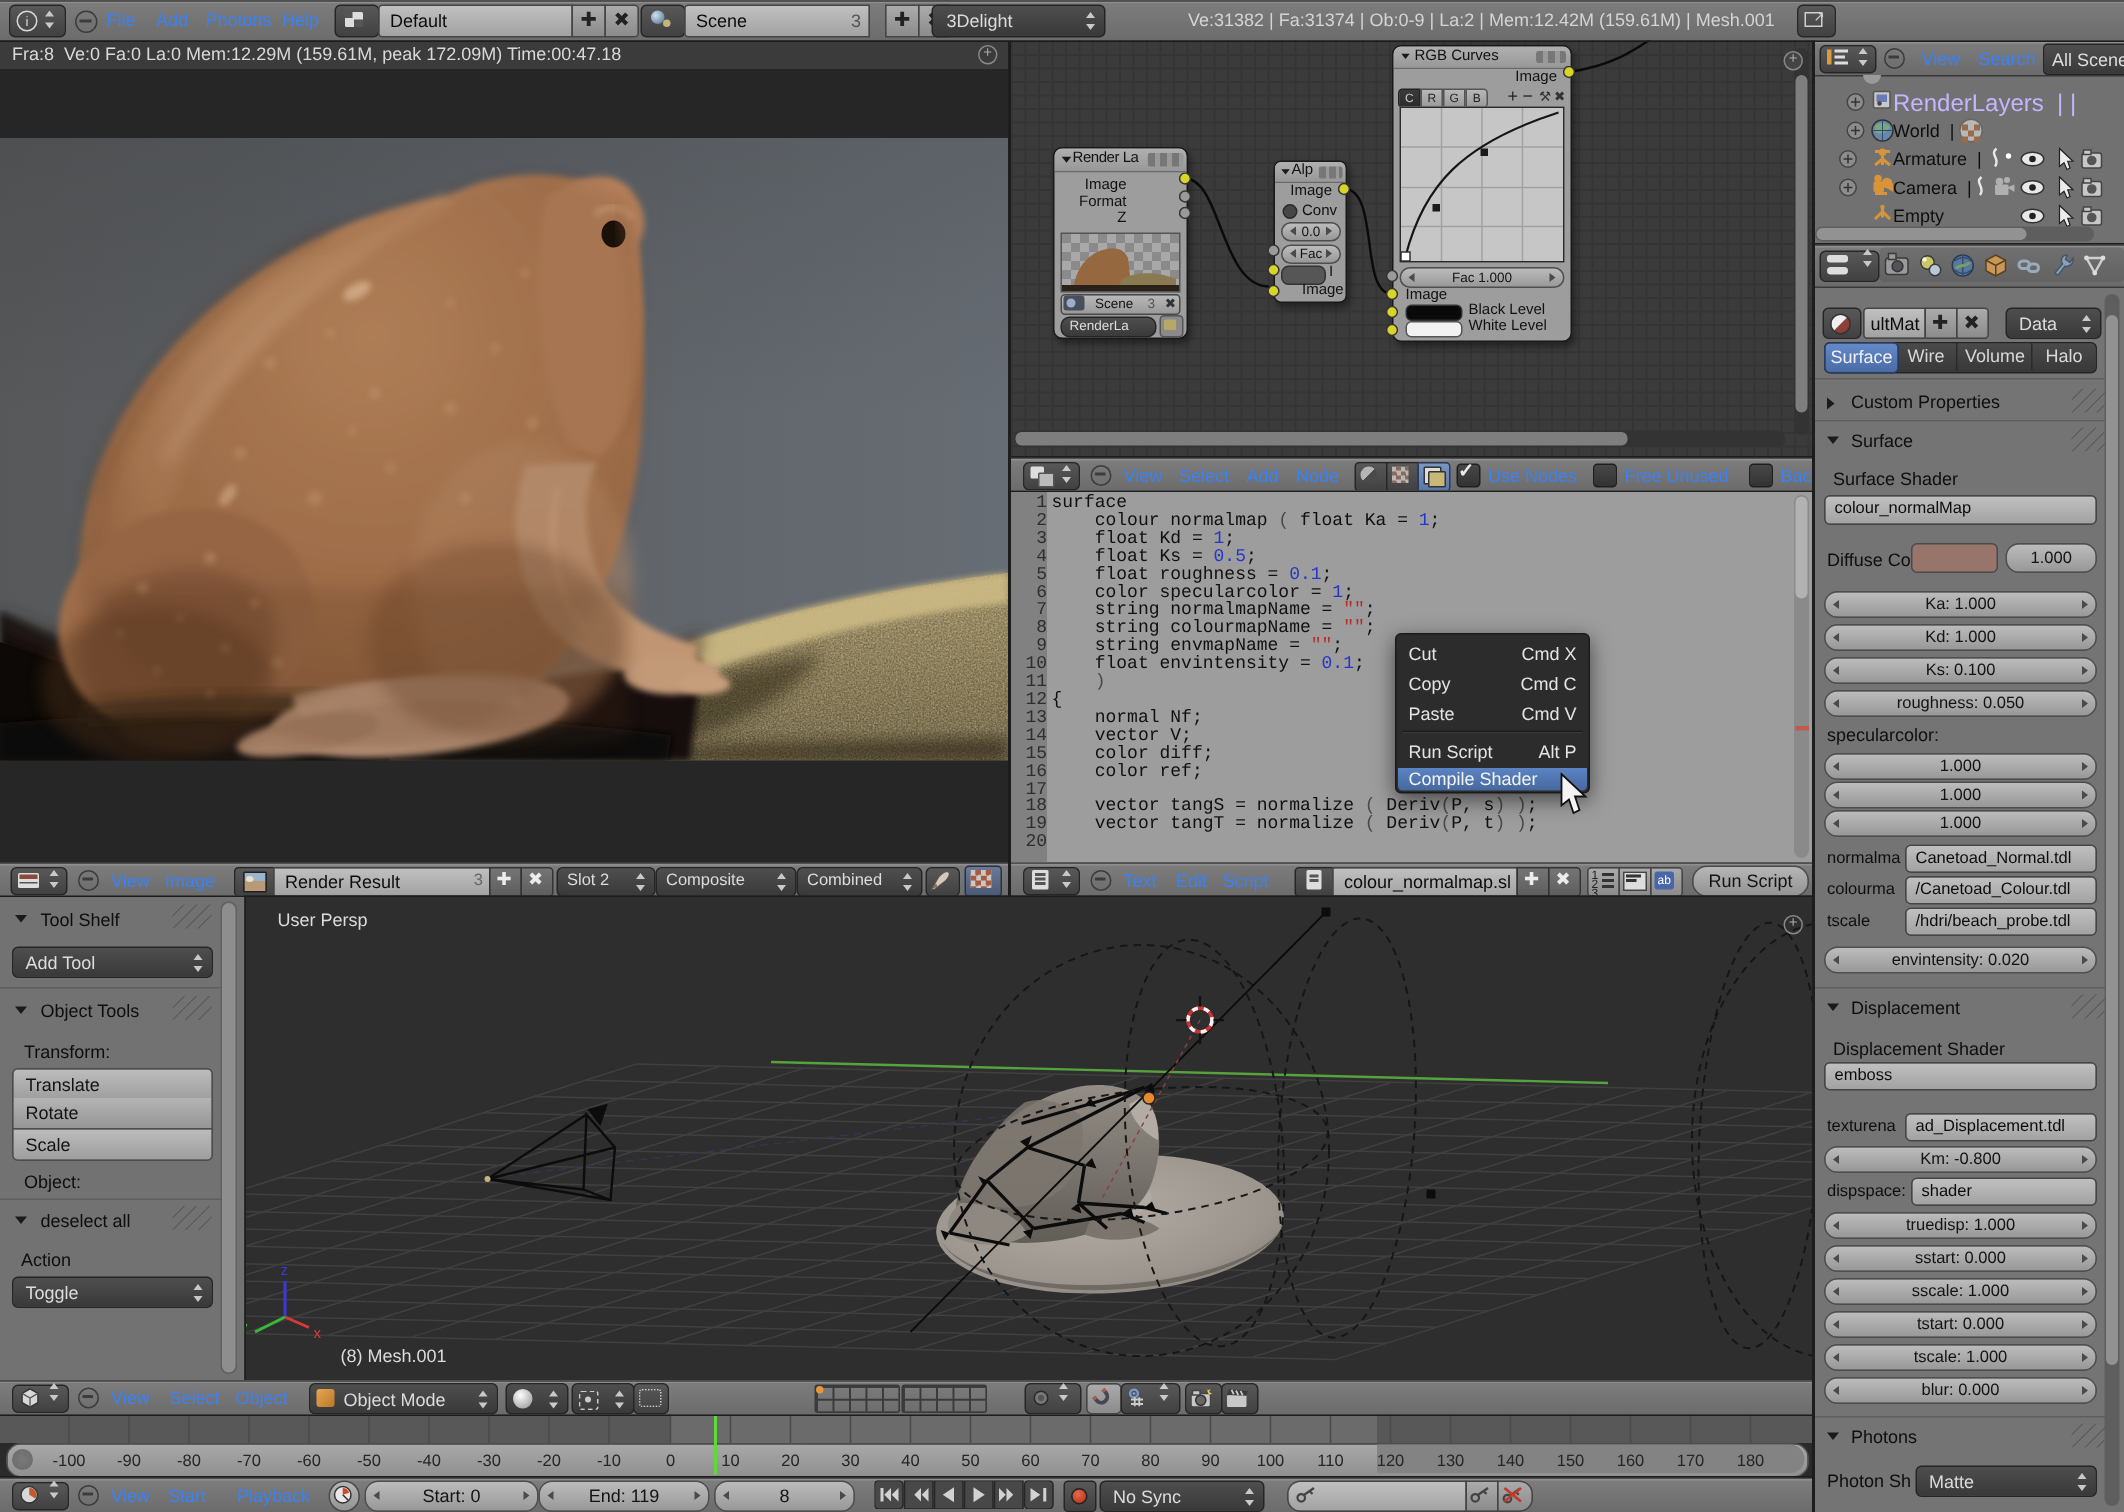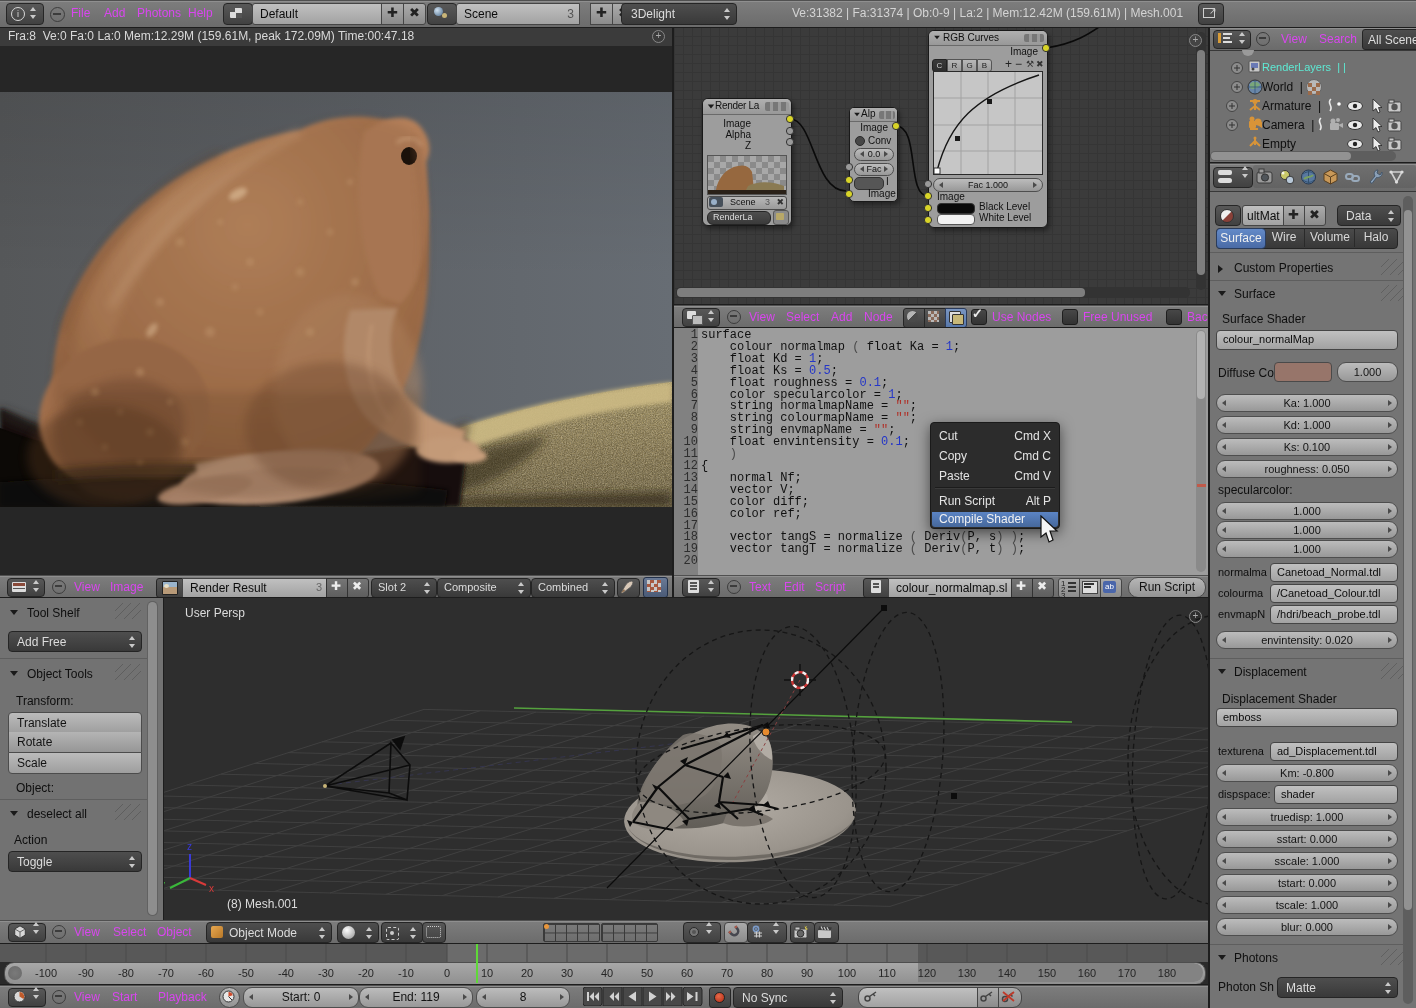--- a/index.html
+++ b/index.html
@@ -1,17 +1,17 @@
 <!DOCTYPE html>
 <html><head><meta charset="utf-8"><style>
 html,body{margin:0;padding:0;background:#222}
 #W{position:relative;width:1416px;height:1008px;background:#2a2a2a;font-family:"Liberation Sans",sans-serif;overflow:hidden}
 .a{position:absolute}
 .hdr{background:linear-gradient(#7d7d7d,#6b6b6b);box-shadow:inset 0 1px 0 #8f8f8f;border-top:1px solid #505050;border-bottom:1px solid #383838}
-.m{font-size:12px;color:#d946ef}
+.m{font-size:12px;color:#3b82f6}
 .dd{background:linear-gradient(#4e4e4e,#393939);border:1px solid #252525;border-radius:4px;color:#dcdcdc;font-size:11px}
 .fld{background:linear-gradient(#c0c0c0,#a2a2a2);border:1px solid #454545;border-radius:4px;color:#0c0c0c;font-size:11px}
 .pill{background:linear-gradient(#bcbcbc,#989898);border:1px solid #4e4e4e;border-radius:9px;color:#131313;font-size:11px;text-align:center}
 .ib{background:linear-gradient(#585858,#414141);border:1px solid #262626;border-radius:4px}
 .lb{background:linear-gradient(#ababab,#8b8b8b);border:1px solid #454545;border-radius:4px;color:#161616}
 .ph{font-size:12px;color:#0e0e0e}
 .tri{display:inline-block;width:0;height:0;border-left:4px solid transparent;border-right:4px solid transparent;border-top:5px solid #1a1a1a;margin-right:6px;vertical-align:1px}
 .trir{display:inline-block;width:0;height:0;border-top:4px solid transparent;border-bottom:4px solid transparent;border-left:5px solid #1a1a1a;margin-right:7px}
 .ud{position:absolute;right:5px;top:50%;margin-top:-6px;width:7px;height:12px}
 .ud:before{content:"";position:absolute;left:0;top:0;border-left:3.5px solid transparent;border-right:3.5px solid transparent;border-bottom:4.5px solid #c9c9c9}
@@ -233,21 +233,21 @@
 <path d="M222,99 C246,99 232,169 254,169" stroke="#0a0a0a" stroke-width="1.6" fill="none"></path>
 <path d="M372,21 C420,14 430,-10 460,-20" stroke="#0a0a0a" stroke-width="1.6" fill="none"></path>
 </svg>
 
 <div class="a" style="left:702px;top:98px;width:88px;height:126px;background:#9d9d9d;border:1px solid #191919;border-radius:6px;box-shadow:2px 3px 5px rgba(0,0,0,.4)">
  <div style="position:absolute;left:0;top:0;right:0;height:15px;background:linear-gradient(#b0b0b0,#989898);border-radius:5px 5px 0 0;border-bottom:1px solid #6a6a6a"></div>
  <span class="tri" style="position:absolute;left:4px;top:5px;transform:scale(.8)"></span>
  <span style="position:absolute;left:12px;top:1px;font-size:10px;color:#111;letter-spacing:-.3px">Render La</span>
  <span style="position:absolute;right:2px;top:3px;width:24px;height:9px;background:repeating-linear-gradient(90deg,#777 0 5px,#999 5px 8px);border-radius:2px"></span>
  <span style="position:absolute;right:40px;top:19px;font-size:10px;color:#111">Image</span>
- <span style="position:absolute;right:40px;top:30px;font-size:10px;color:#111">Alpha</span>
+ <span style="position:absolute;right:40px;top:30px;font-size:10px;color:#111">Format</span>
  <span style="position:absolute;right:40px;top:41px;font-size:10px;color:#111">Z</span>
  <div style="position:absolute;left:4px;top:56px;width:78px;height:38px;background:repeating-conic-gradient(#a8a8a8 0 25%,#8a8a8a 0 50%) 0 0/12px 12px;border:1px solid #555;overflow:hidden">
    <svg width="78" height="38" viewBox="0 0 78 38">
           <path d="M8,34 C10,22 18,12 30,10 C38,8 42,12 44,16 L46,34 Z" fill="#96683f"></path>
           <path d="M40,30 C52,24 66,26 76,30 L76,38 L36,38 Z" fill="#8a7a52"></path>
           <path d="M0,34 L78,34 L78,38 L0,38 Z" fill="#2a2118"></path>
         </svg>
  </div>
  <div style="position:absolute;left:4px;top:97px;width:78px;height:12px;background:linear-gradient(#b8b8b8,#9a9a9a);border:1px solid #4a4a4a;border-radius:3px">
    <span style="position:absolute;left:1px;top:0;width:14px;height:10px;background:#47505a;border-radius:2px"></span>
@@ -481,21 +481,21 @@
 <div class="a" style="left:1223px;top:41px;width:9px;height:2px;background:#ddd"></div>
 <b class="ud" style="left:1239px;right:auto;top:38px"></b>
 <div class="a" style="left:1256px;top:32px;width:12px;height:12px;border:1.5px solid #3c3c3c;border-radius:50%"></div>
 <div class="a" style="left:1259px;top:37px;width:7px;height:2px;background:#3c3c3c"></div>
 <div class="a m" style="left:1281px;top:32px">View</div>
 <div class="a m" style="left:1319px;top:32px">Search</div>
 <div class="a dd" style="left:1362px;top:29px;width:54px;height:19px;border-radius:3px 0 0 3px">
       <span style="position:absolute;left:5px;top:3px;font-size:12px;white-space:nowrap">All Scene</span>
     </div>
 <div class="a" style="left:1242px;top:50px;width:12px;height:6px;border-radius:0 0 6px 6px;background:#9a9a9a"></div>
-<div class="a" style="left:1262px;top:61px;font-size:11px;color:#5eead4">RenderLayers&nbsp;&nbsp;|&nbsp;|</div>
+<div class="a" style="left:1262px;top:61px;font-size:16px;color:#c4b5fd">RenderLayers&nbsp;&nbsp;|&nbsp;|</div>
 <div class="a" style="left:1262px;top:80px;font-size:12px;color:#0e0e0e">World&nbsp;&nbsp;|</div>
 <div class="a" style="left:1262px;top:99px;font-size:12px;color:#0e0e0e">Armature&nbsp;&nbsp;|</div>
 <div class="a" style="left:1262px;top:118px;font-size:12px;color:#0e0e0e">Camera&nbsp;&nbsp;|</div>
 <div class="a" style="left:1262px;top:137px;font-size:12px;color:#0e0e0e">Empty</div>
 <svg class="a" style="left:1208px;top:27px" width="208" height="136" viewBox="0 0 208 136">
  <g>
   <circle cx="29" cy="41" r="5.5" fill="#8c8c8c" stroke="#444"></circle>
         <path d="M26,41 h6 M29,38 v6" stroke="#333"></path>
   <circle cx="29" cy="60" r="5.5" fill="#8c8c8c" stroke="#444"></circle>
         <path d="M26,60 h6 M29,57 v6" stroke="#333"></path>
@@ -674,21 +674,21 @@
 <div class="a pill pl" style="left:1216px;top:521px;width:180px;height:16px;line-height:16px">1.000</div>
 <div class="a pill pl" style="left:1216px;top:540px;width:180px;height:16px;line-height:16px">1.000</div>
 <div class="a" style="left:1218px;top:566px;font-size:11px;color:#0e0e0e">normalma</div>
 <div class="a fld" style="left:1270px;top:563px;width:126px;height:17px">
       <span style="position:absolute;left:6px;top:2px">Canetoad_Normal.tdl</span>
     </div>
 <div class="a" style="left:1218px;top:587px;font-size:11px;color:#0e0e0e">colourma</div>
 <div class="a fld" style="left:1270px;top:584px;width:126px;height:17px">
       <span style="position:absolute;left:6px;top:2px">/Canetoad_Colour.tdl</span>
     </div>
-<div class="a" style="left:1218px;top:608px;font-size:11px;color:#0e0e0e">envmapN</div>
+<div class="a" style="left:1218px;top:608px;font-size:11px;color:#0e0e0e">tscale</div>
 <div class="a fld" style="left:1270px;top:605px;width:126px;height:17px">
       <span style="position:absolute;left:6px;top:2px">/hdri/beach_probe.tdl</span>
     </div>
 <div class="a pill pl" style="left:1216px;top:631px;width:180px;height:16px;line-height:16px">envintensity: 0.020</div>
 <div class="a" style="left:1208px;top:658px;width:200px;height:1px;background:#5e5e5e"></div>
 <div class="a" style="left:1208px;top:662px;width:200px;height:20px">
       <span class="tri" style="position:absolute;left:10px;top:7px"></span>
       <span class="ph" style="position:absolute;left:26px;top:3px">Displacement</span>
       <span class="hatch"></span>
     </div>
@@ -725,21 +725,21 @@
 <div class="a" style="left:1403px;top:196px;width:10px;height:808px;background:#5e5e5e;border-radius:5px"></div>
 <div class="a" style="left:1404px;top:210px;width:8px;height:700px;background:#929292;border-radius:4px"></div>
 
 <div class="a" style="left:0;top:597px;width:163px;height:323px;background:#727272"></div>
 <div class="a" style="left:0;top:602px;width:163px;height:20px">
       <span class="tri" style="position:absolute;left:10px;top:8px"></span>
       <span class="ph" style="position:absolute;left:27px;top:4px">Tool Shelf</span>
       <span class="hatch" style="right:22px"></span>
     </div>
 <div class="a dd" style="left:8px;top:631px;width:132px;height:19px">
-      <span style="position:absolute;left:8px;top:3px;font-size:12px">Add Free</span>
+      <span style="position:absolute;left:8px;top:3px;font-size:12px">Add Tool</span>
       <b class="ud"></b>
     </div>
 <div class="a" style="left:0;top:658px;width:148px;height:1px;background:#5e5e5e"></div>
 <div class="a" style="left:0;top:663px;width:163px;height:20px">
       <span class="tri" style="position:absolute;left:10px;top:8px"></span>
       <span class="ph" style="position:absolute;left:27px;top:4px">Object Tools</span>
       <span class="hatch" style="right:22px"></span>
     </div>
 <div class="a" style="left:16px;top:694px;font-size:12px;color:#0e0e0e">Transform:</div>
 <div class="a" style="left:8px;top:712px;width:132px;height:20px;background:linear-gradient(#bcbcbc,#9e9e9e);border:1px solid #4c4c4c;border-radius:4px 4px 0 0;color:#131313;font-size:12px">

